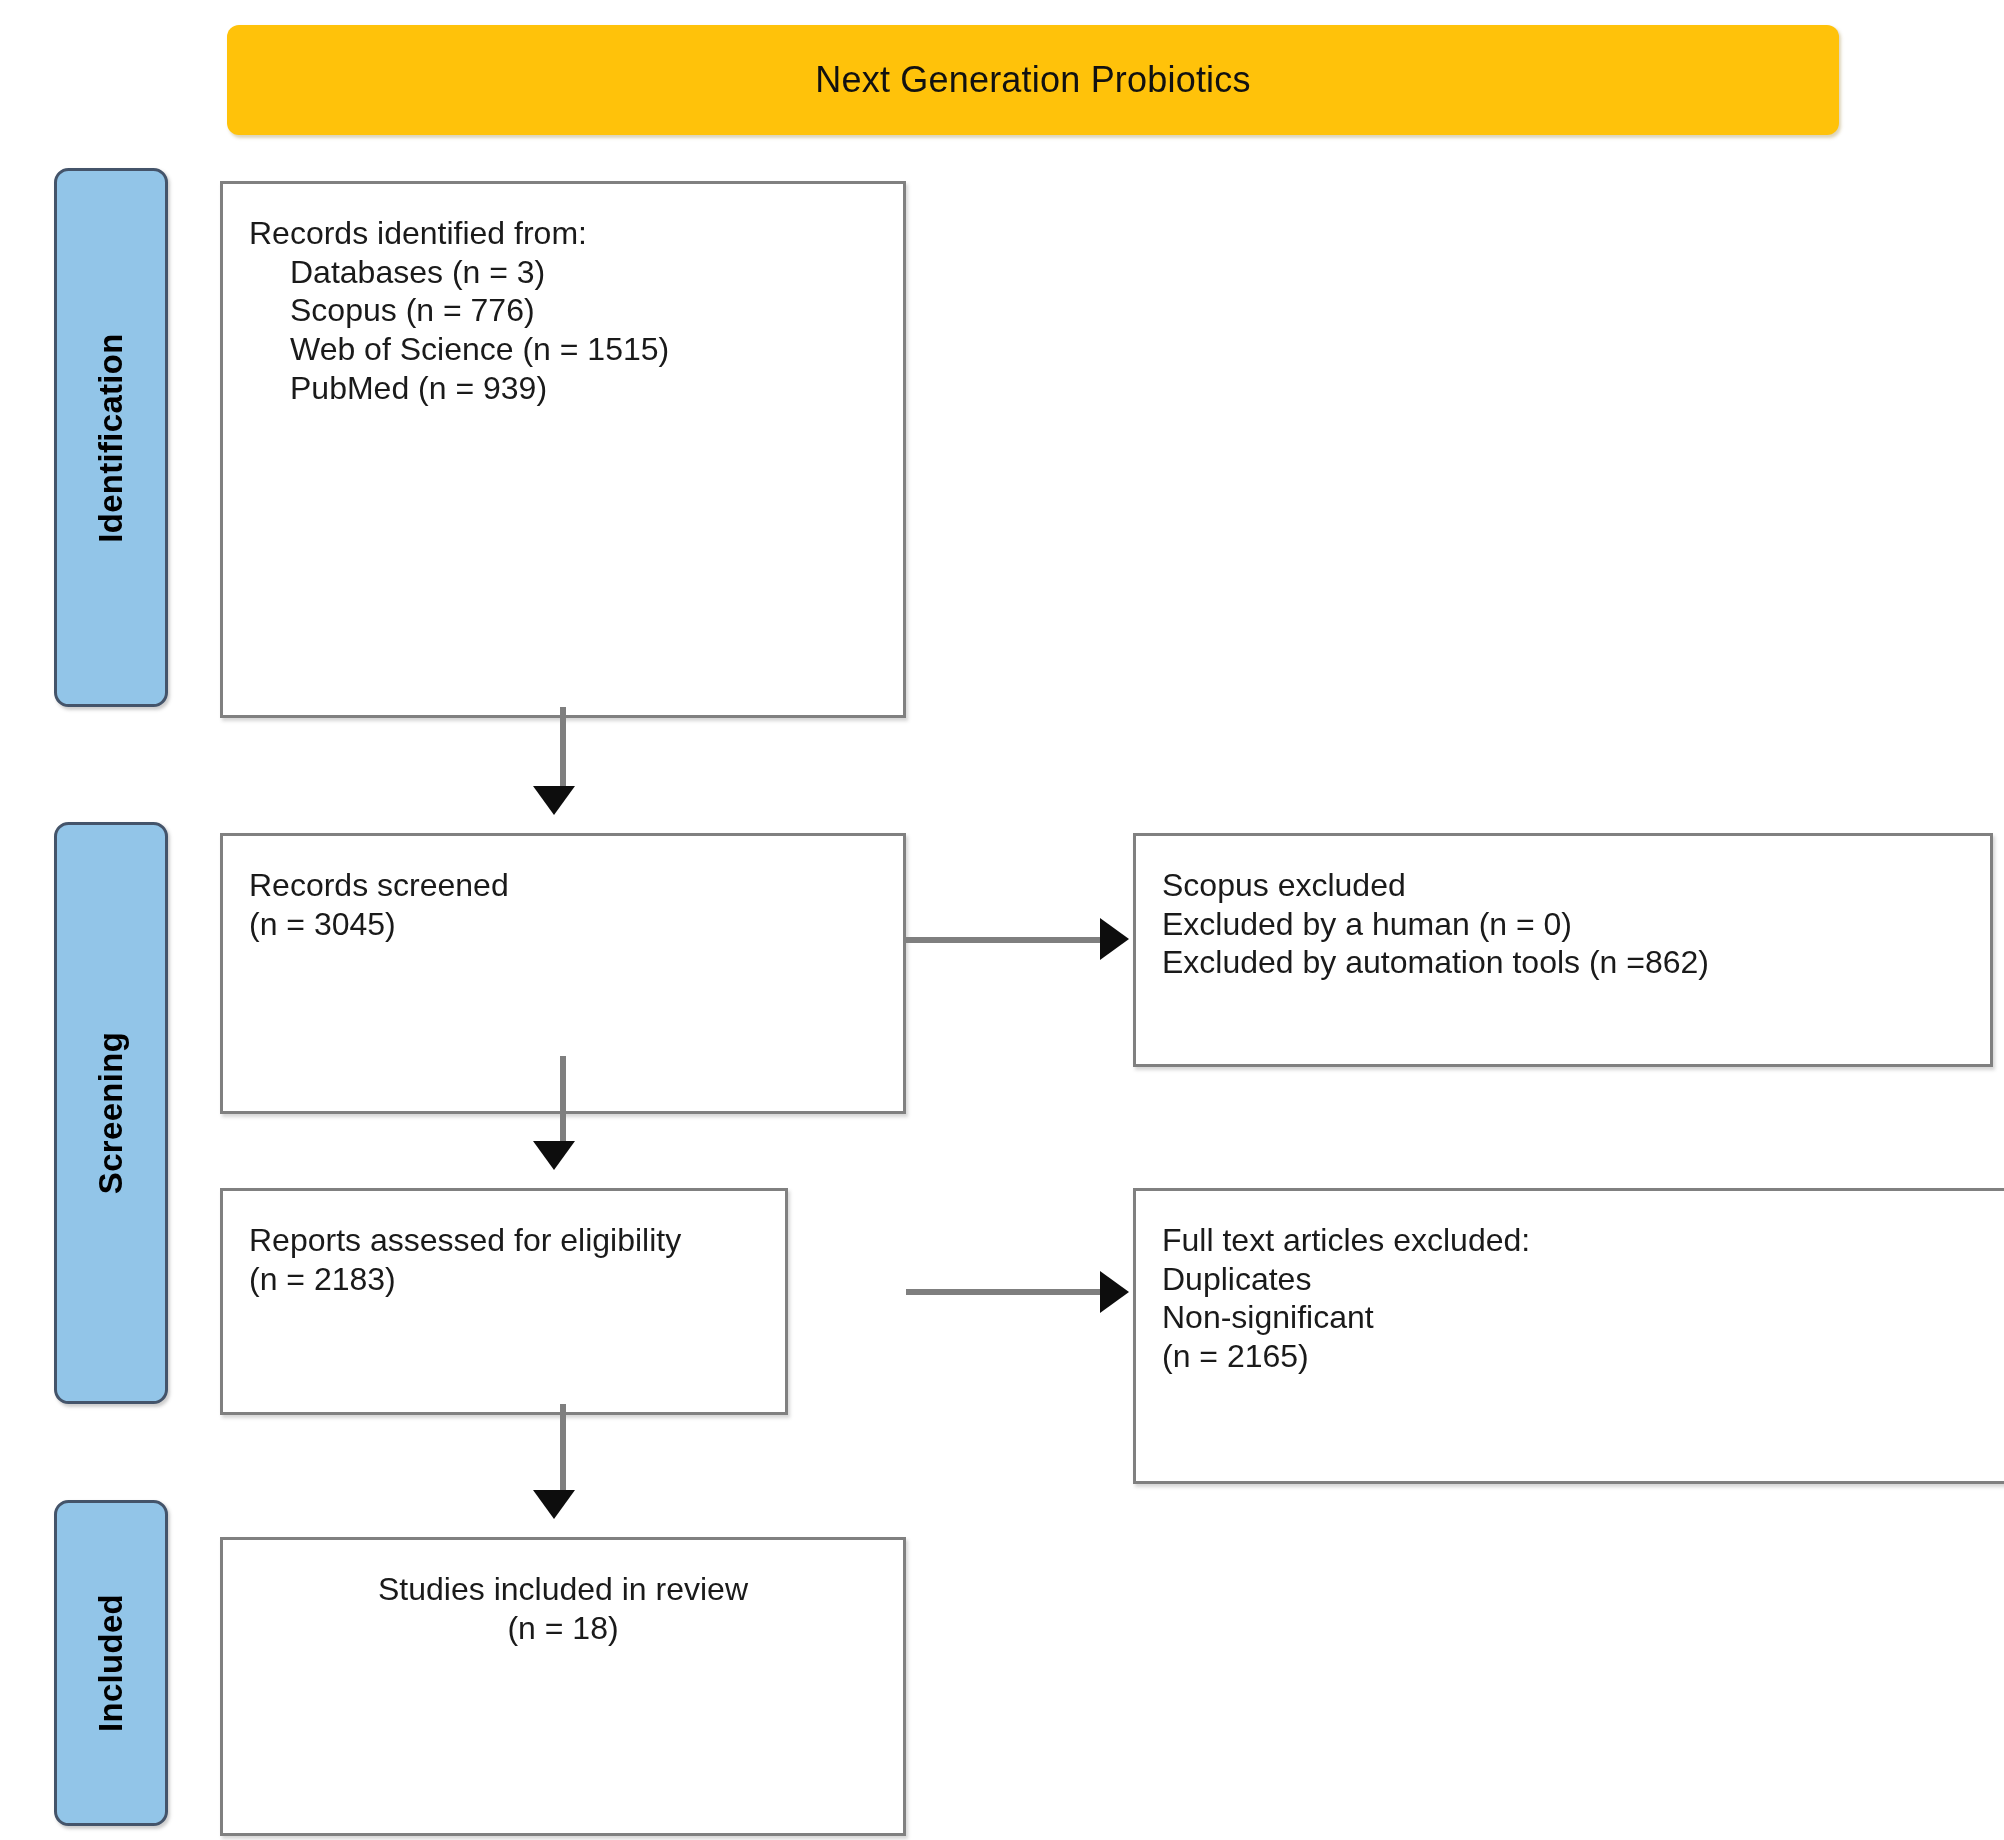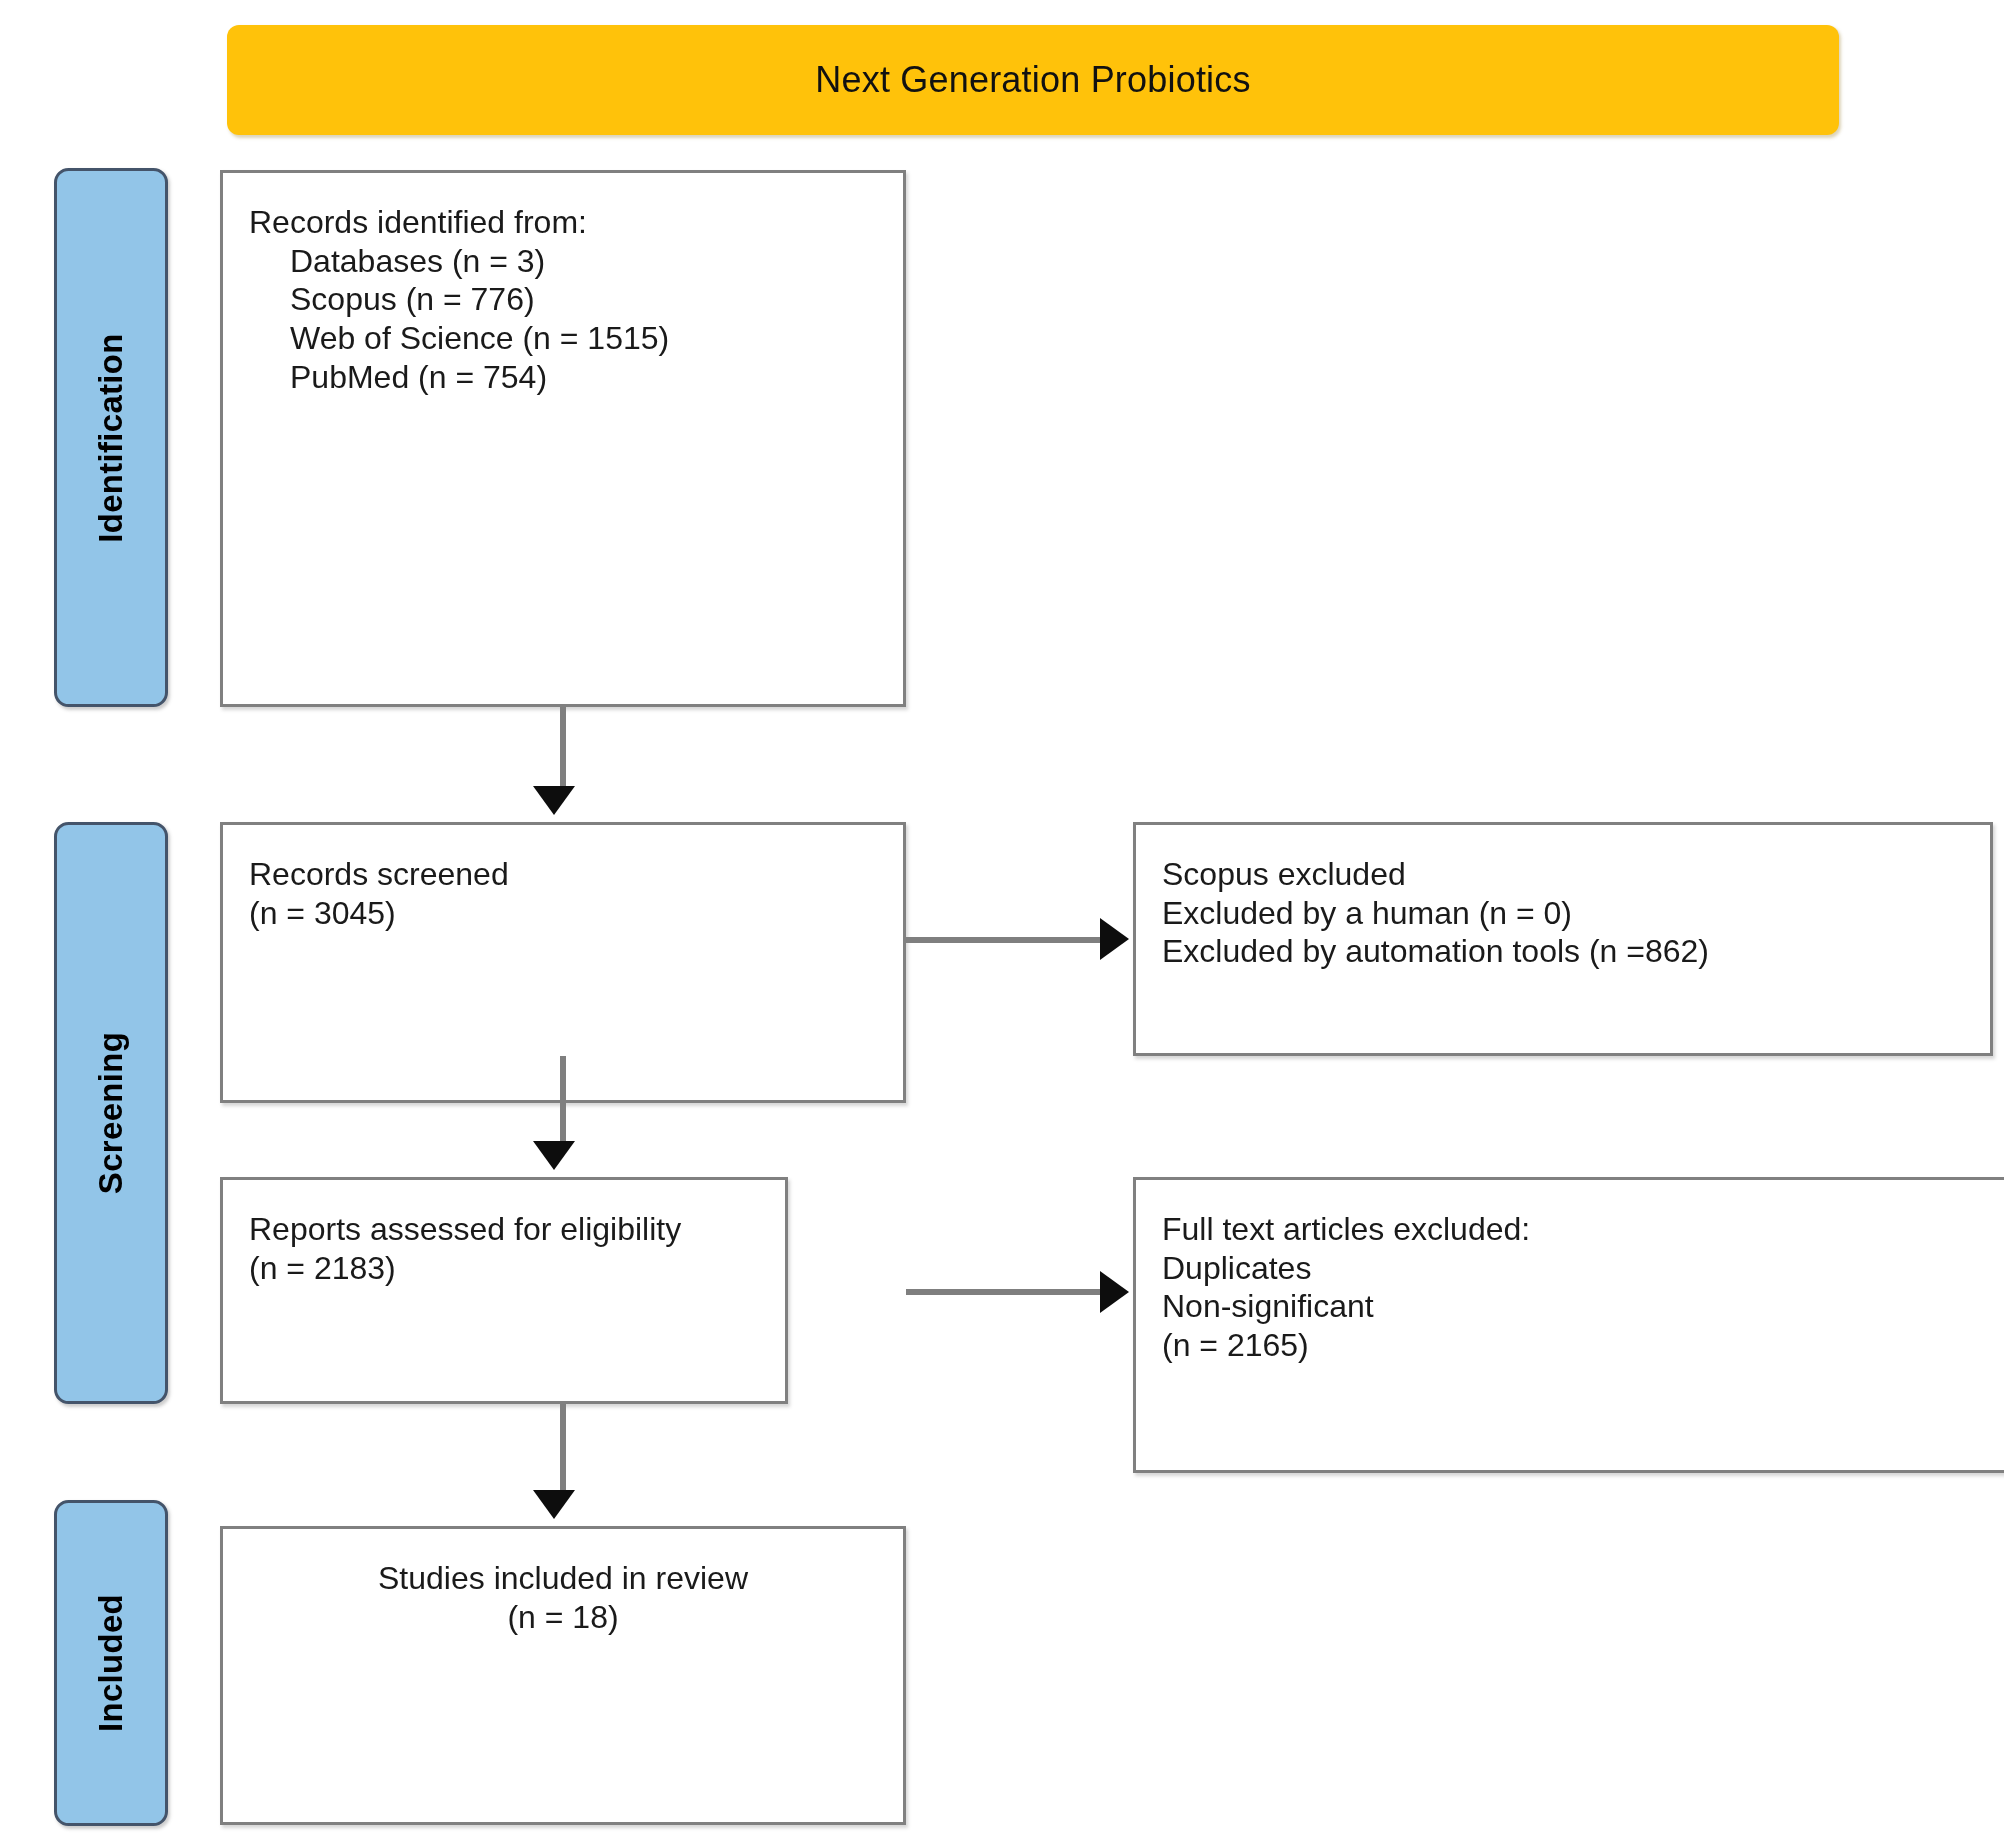--- a/index.html
+++ b/index.html
@@ -68,20 +68,21 @@
   #pill-included      { top: 1500px; height: 326px; }
 
   
   .flow-box {
     position: absolute;
     background: #ffffff;
     border: 3.3px solid #808080;
     box-sizing: border-box;
     box-shadow: 2px 2.6px 3.3px rgba(120,120,120,0.30);
     padding: 30px 26px 13px 26px;
+    margin-top: 11px;
   }
   .flow-box .line {
     font-size: 32px;
     line-height: 1.21;
     color: #1a1a1a;
     white-space: pre;
   }
   .flow-box .line.indent { padding-left: 41px; }
 
   #box-identified   { left: 220px;  top: 170px;  width: 686px; height: 537px; }
@@ -152,21 +153,21 @@
   </div>
   <div class="stage-pill" id="pill-included">
     <div class="stage-pill-text">Included</div>
   </div>
 
   <div class="flow-box" id="box-identified">
     <div class="line">Records identified from:</div>
     <div class="line indent">Databases (n = 3)</div>
     <div class="line indent">Scopus (n = 776)</div>
     <div class="line indent">Web of Science (n = 1515)</div>
-    <div class="line indent">PubMed (n = 754)</div>
+    <div class="line indent">PubMed (n = 939)</div>
   </div>
 
   <div class="flow-box" id="box-screened">
     <div class="line">Records screened</div>
     <div class="line">(n = 3045)</div>
   </div>
 
   <div class="flow-box" id="box-excluded">
     <div class="line">Scopus excluded</div>
     <div class="line">Excluded by a human (n = 0)</div>

